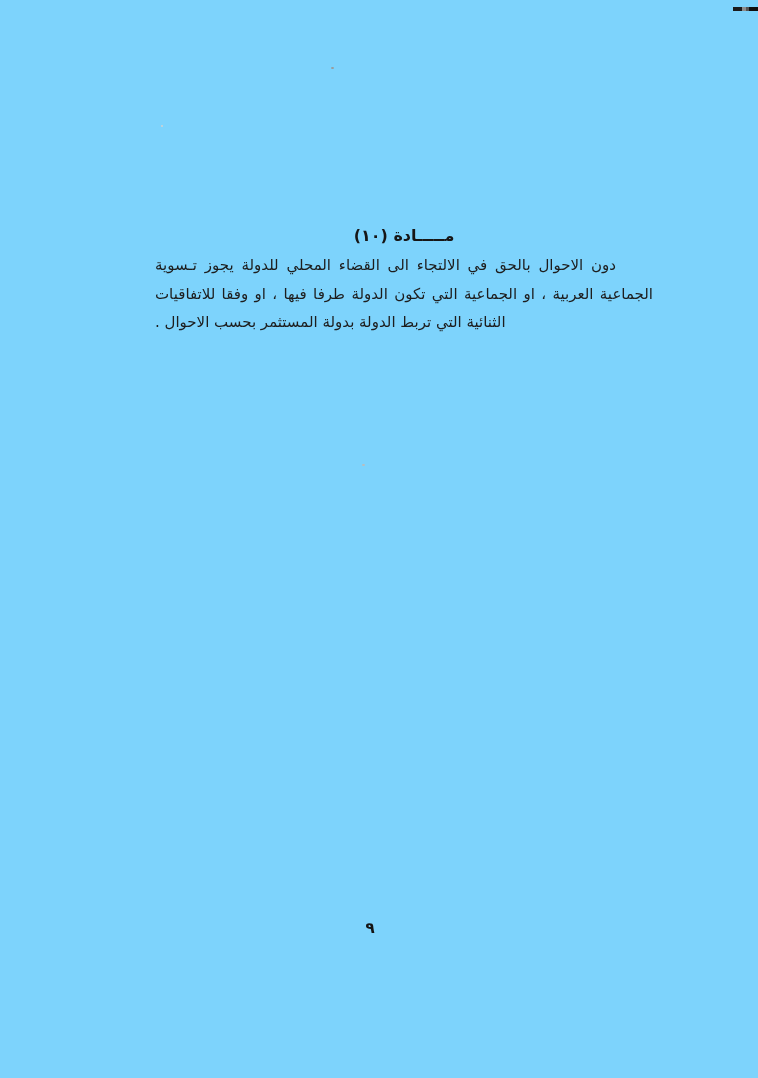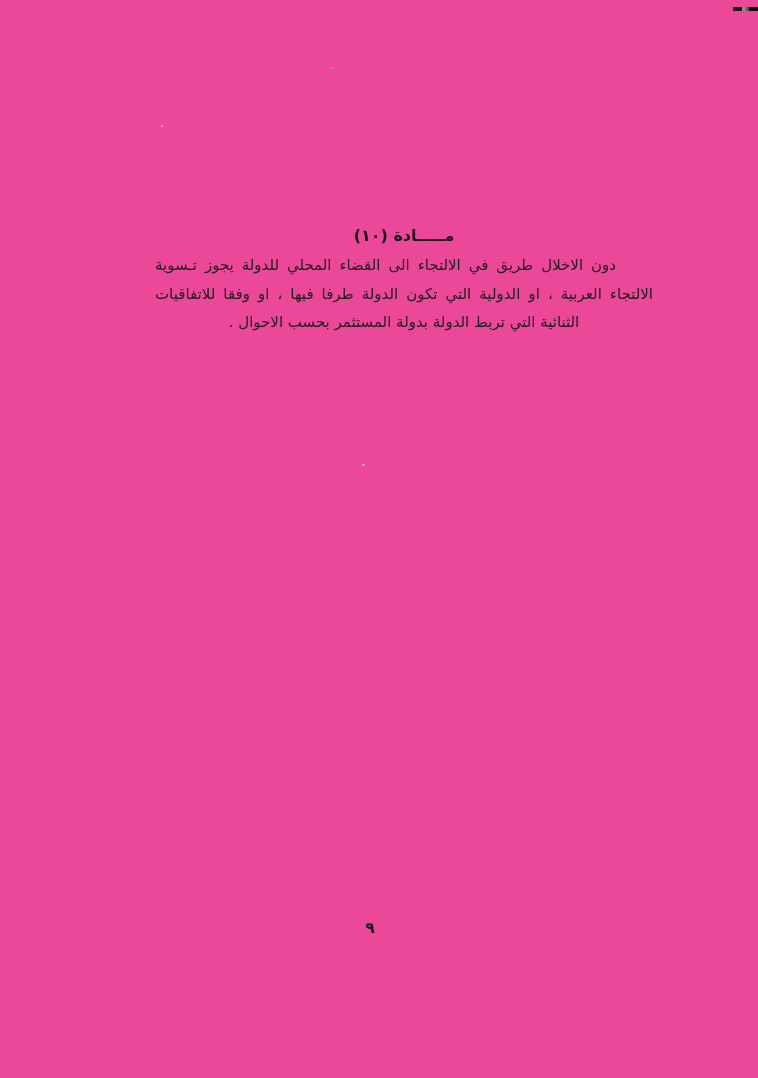--- a/index.html
+++ b/index.html
@@ -10,21 +10,21 @@
     width: 758px;
     height: 1078px;
     position: relative;
     background: #ffffff;
     overflow: hidden;
     font-family: "DejaVu Sans", sans-serif;
   }
   .sheet {
     position: absolute;
     inset: 0;
-    background: #ec4899;
+    background: #7dd3fc;
   }
   
   .scan-mark {
     position: absolute;
     top: 7px;
     right: 0;
     width: 25px;
     height: 4px;
     background: linear-gradient(90deg,
       #1b1b1b 0 9px,
@@ -62,21 +62,21 @@
     line-height: 28.6px;
     text-align: justify;
     text-align-last: justify;
     white-space: normal;
     color: #1d1d1d;
   }
   .body-line.first {
     text-indent: 37px; 
   }
   .body-line.last {
-    text-align: center;
+    text-align: left;
     text-align-last: auto;
   }
   .page-number {
     position: absolute;
     left: 350px;
     top: 919px;
     width: 40px;
     text-align: center;
     font-size: 15px;
     font-weight: bold;
@@ -90,20 +90,20 @@
 <div class="sheet">
 
   <div class="scan-mark"></div>
   <div class="speck speck-1"></div>
   <div class="speck speck-2"></div>
   <div class="speck speck-3"></div>
 
   <div class="article">
     <div class="article-heading">مـــــادة (١٠)</div>
 
-    <div class="body-line first">دون الاخلال طريق في الالتجاء الى القضاء المحلي للدولة يجوز تـسوية</div>
-    <div class="body-line">الالتجاء العربية ، او الدولية التي تكون الدولة طرفا فيها ، او وفقا للاتفاقيات</div>
+    <div class="body-line first">دون الاحوال بالحق في الالتجاء الى القضاء المحلي للدولة يجوز تـسوية</div>
+    <div class="body-line">الجماعية العربية ، او الجماعية التي تكون الدولة طرفا فيها ، او وفقا للاتفاقيات</div>
     <div class="body-line last">الثنائية التي تربط الدولة بدولة المستثمر بحسب الاحوال .</div>
   </div>
 
   <div class="page-number">٩</div>
 
 </div>
 
 </body></html>

